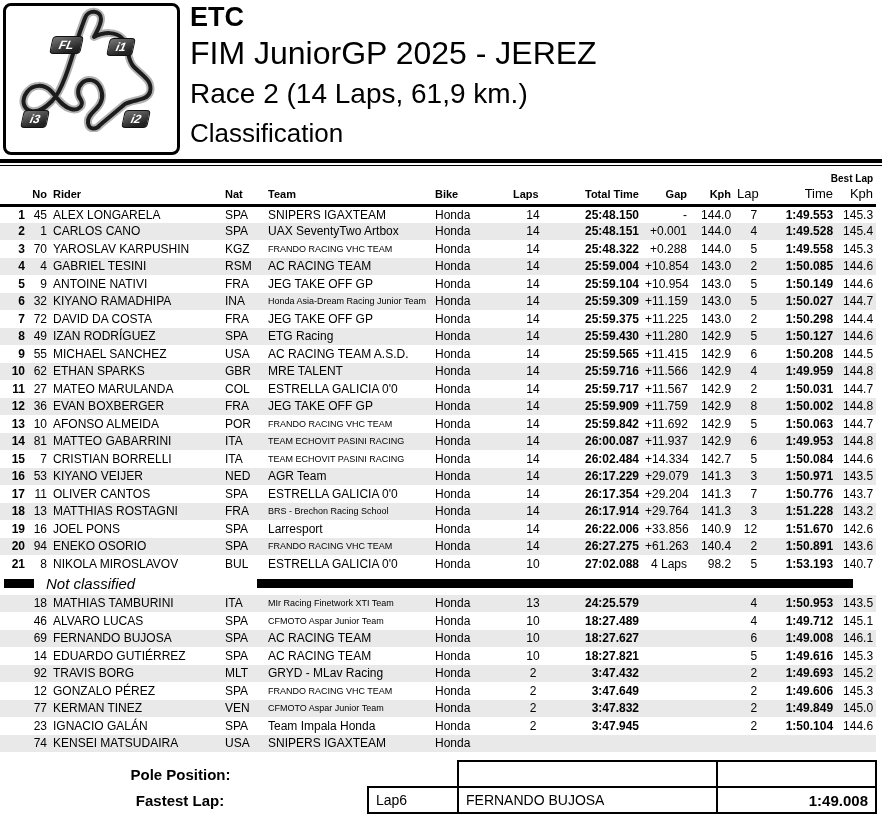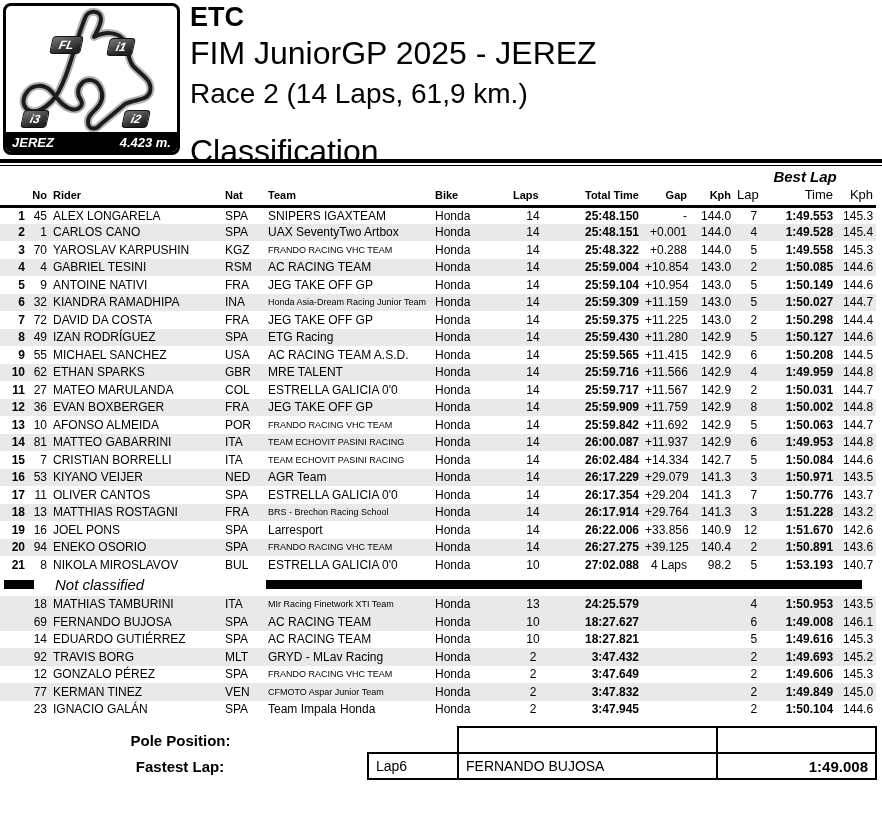--- a/index.html
+++ b/index.html
@@ -21,44 +21,44 @@
   }
   .badge{
     position:absolute;background:linear-gradient(160deg,#777 0%,#222 80%);color:#fff;
     font-weight:bold;font-style:italic;font-size:12px;line-height:16px;padding:0 7px;
     border-radius:4px;transform:skewX(-12deg);border:1px solid #111;
   }
   .titles{margin-left:10px;line-height:1.0;}
   .t-series{font-size:27px;font-weight:bold;margin-top:1px;}
   .t-event{font-size:32px;margin-top:6px;}
   .t-race{font-size:28px;margin-top:11px;}
-  .t-section{font-size:32px;margin-top:27px;}
+  .t-section{font-size:26px;margin-top:12px;}
   .rule{height:2px;border-top:4px solid #000;border-bottom:1px solid #000;margin-top:1px;}
   
   table.rt{border-collapse:collapse;table-layout:fixed;width:876px;margin-top:2px;}
   table.rt th,table.rt td{padding:0 3px;overflow:hidden;white-space:nowrap;box-sizing:border-box;}
-  tr.gh th{height:16px;font-size:15px;font-weight:bold;text-align:center;vertical-align:bottom;font-style:italic;}
+  tr.gh th{height:16px;font-size:10px;font-weight:bold;text-align:right;vertical-align:bottom;}
   tr.ch th{height:21px;font-size:11px;font-weight:bold;vertical-align:middle;border-bottom:3px solid #000;text-align:left;}
   tr.ch th.sub{font-size:13px;font-weight:normal;}
   tr.ch th.r{text-align:right;} tr.ch th.c{text-align:left;}
   tr.rrow td{height:17.5px;font-size:12px;vertical-align:middle;}
   tr.rrow.alt td{background:#e9e9e9;}
   td.c-pos{font-weight:bold;font-size:13px;text-align:right;}
   td.c-no{text-align:right;}
   td.c-rider,td.c-nat,td.c-team,td.c-bike{text-align:left;}
   td.c-team.small{font-size:9px;margin-top:24px;}
   td.c-laps{text-align:center;}
   td.c-total{text-align:right;font-weight:bold;}
   td.c-gap,td.c-kph,td.c-blap,td.c-bkph{text-align:right;}
   td.c-btime{text-align:right;font-weight:bold;}
   
   .band-cell{padding:0 !important;}
   .band{display:flex;align-items:center;height:22px;}
   .band .bar1{margin-left:4px;width:30px;height:9px;background:#000;flex:0 0 auto;}
-  .band .lbl{margin-left:21px;width:211px;font-style:italic;font-size:15px;flex:0 0 auto;}
+  .band .lbl{margin-left:12px;width:211px;font-style:italic;font-size:15px;flex:0 0 auto;}
   .band .bar2{width:596px;height:9px;background:#000;flex:0 0 auto;}
   
   table.ft{border-collapse:collapse;table-layout:fixed;width:876px;margin-top:8px;}
   table.ft td{height:26px;box-sizing:border-box;overflow:hidden;white-space:nowrap;vertical-align:middle;}
   td.flabel{text-align:center;font-weight:bold;font-size:15px;padding-right:8px;}
   td.box{border:2px solid #000;font-size:14px;padding:0 7px;}
   td.box.r{text-align:right;font-weight:bold;font-size:15px;}
   td.blank{border:none;}
 </style>
 </head>
@@ -69,24 +69,20 @@
   <div class="hdr">
     <div class="map">
       <svg width="171" height="126" viewBox="0 0 171 126">
         <path d="M 79,12 C 82,3 95,4 95,13 C 95,19 91,25 88,31 C 98,26 110,25 117,33 C 124,42 120,53 128,61 C 137,70 147,75 144,86 C 141,95 129,93 119,98 L 94,119 C 90,124 83,124 82,117 C 81,111 86,107 90,103 C 96,97 98,89 94,81 C 90,73 81,72 76,77 C 71,82 71,89 75,94 C 78,100 72,105 65,103 C 55,100 51,91 45,85 C 38,78 27,78 21,86 C 15,94 17,103 25,105 C 33,107 40,101 46,95 C 56,85 64,58 70,38 C 73,28 76,20 79,12 Z" fill="none" stroke="#b3b3b3" stroke-width="8" stroke-linejoin="round"></path>
         <path d="M 79,12 C 82,3 95,4 95,13 C 95,19 91,25 88,31 C 98,26 110,25 117,33 C 124,42 120,53 128,61 C 137,70 147,75 144,86 C 141,95 129,93 119,98 L 94,119 C 90,124 83,124 82,117 C 81,111 86,107 90,103 C 96,97 98,89 94,81 C 90,73 81,72 76,77 C 71,82 71,89 75,94 C 78,100 72,105 65,103 C 55,100 51,91 45,85 C 38,78 27,78 21,86 C 15,94 17,103 25,105 C 33,107 40,101 46,95 C 56,85 64,58 70,38 C 73,28 76,20 79,12 Z" fill="none" stroke="#1c1c1c" stroke-width="4" stroke-linejoin="round"></path>
       </svg>
       <span class="badge" style="left:45px;top:30px;">FL</span>
       <span class="badge" style="left:102px;top:32px;">i1</span>
       <span class="badge" style="left:117px;top:104px;">i2</span>
       <span class="badge" style="left:16px;top:104px;">i3</span>
-      <div class="map-bar">
-        <span>JEREZ</span>
-        <span>4.423 m.</span>
-      </div>
     </div>
     <div class="titles">
       <div class="t-series">ETC</div>
       <div class="t-event">FIM JuniorGP 2025 - JEREZ</div>
       <div class="t-race">Race 2 (14 Laps, 61,9 km.)</div>
       <div class="t-section">Classification</div>
     </div>
   </div>
   <div class="rule"></div>
 
@@ -199,21 +195,21 @@
           <td class="c-total">25:59.104</td>
           <td class="c-gap">+10.954</td>
           <td class="c-kph">143.0</td>
           <td class="c-blap">5</td>
           <td class="c-btime">1:50.149</td>
           <td class="c-bkph">144.6</td>
         </tr>
         <tr class="rrow alt">
           <td class="c-pos">6</td>
           <td class="c-no">32</td>
-          <td class="c-rider">KIANDRA RAMADHIPA</td>
+          <td class="c-rider">KIYANO RAMADHIPA</td>
           <td class="c-nat">INA</td>
           <td class="c-team small">Honda Asia-Dream Racing Junior Team</td>
           <td class="c-bike">Honda</td>
           <td class="c-laps">14</td>
           <td class="c-total">25:59.309</td>
           <td class="c-gap">+11.159</td>
           <td class="c-kph">143.0</td>
           <td class="c-blap">5</td>
           <td class="c-btime">1:50.027</td>
           <td class="c-bkph">144.7</td>
@@ -415,21 +411,21 @@
         </tr>
         <tr class="rrow alt">
           <td class="c-pos">20</td>
           <td class="c-no">94</td>
           <td class="c-rider">ENEKO OSORIO</td>
           <td class="c-nat">SPA</td>
           <td class="c-team small">FRANDO RACING VHC TEAM</td>
           <td class="c-bike">Honda</td>
           <td class="c-laps">14</td>
           <td class="c-total">26:27.275</td>
-          <td class="c-gap">+39.125</td>
+          <td class="c-gap">+61.263</td>
           <td class="c-kph">140.4</td>
           <td class="c-blap">2</td>
           <td class="c-btime">1:50.891</td>
           <td class="c-bkph">143.6</td>
         </tr>
         <tr class="rrow">
           <td class="c-pos">21</td>
           <td class="c-no">8</td>
           <td class="c-rider">NIKOLA MIROSLAVOV</td>
           <td class="c-nat">BUL</td>
@@ -464,20 +460,35 @@
           <td class="c-team small">MIr Racing Finetwork XTI Team</td>
           <td class="c-bike">Honda</td>
           <td class="c-laps">13</td>
           <td class="c-total">24:25.579</td>
           <td class="c-gap"></td>
           <td class="c-kph"></td>
           <td class="c-blap">4</td>
           <td class="c-btime">1:50.953</td>
           <td class="c-bkph">143.5</td>
         </tr>
+        <tr class="rrow">
+          <td class="c-pos"></td>
+          <td class="c-no">46</td>
+          <td class="c-rider">ALVARO LUCAS</td>
+          <td class="c-nat">SPA</td>
+          <td class="c-team small">CFMOTO Aspar Junior Team</td>
+          <td class="c-bike">Honda</td>
+          <td class="c-laps">10</td>
+          <td class="c-total">18:27.489</td>
+          <td class="c-gap"></td>
+          <td class="c-kph"></td>
+          <td class="c-blap">4</td>
+          <td class="c-btime">1:49.712</td>
+          <td class="c-bkph">145.1</td>
+        </tr>
         <tr class="rrow alt">
           <td class="c-pos"></td>
           <td class="c-no">69</td>
           <td class="c-rider">FERNANDO BUJOSA</td>
           <td class="c-nat">SPA</td>
           <td class="c-team">AC RACING TEAM</td>
           <td class="c-bike">Honda</td>
           <td class="c-laps">10</td>
           <td class="c-total">18:27.627</td>
           <td class="c-gap"></td>
@@ -553,20 +564,35 @@
           <td class="c-nat">SPA</td>
           <td class="c-team">Team Impala Honda</td>
           <td class="c-bike">Honda</td>
           <td class="c-laps">2</td>
           <td class="c-total">3:47.945</td>
           <td class="c-gap"></td>
           <td class="c-kph"></td>
           <td class="c-blap">2</td>
           <td class="c-btime">1:50.104</td>
           <td class="c-bkph">144.6</td>
+        </tr>
+        <tr class="rrow alt">
+          <td class="c-pos"></td>
+          <td class="c-no">74</td>
+          <td class="c-rider">KENSEI MATSUDAIRA</td>
+          <td class="c-nat">USA</td>
+          <td class="c-team">SNIPERS IGAXTEAM</td>
+          <td class="c-bike">Honda</td>
+          <td class="c-laps"></td>
+          <td class="c-total"></td>
+          <td class="c-gap"></td>
+          <td class="c-kph"></td>
+          <td class="c-blap"></td>
+          <td class="c-btime"></td>
+          <td class="c-bkph"></td>
         </tr>
       </tbody>
   </table>
 
   <table class="ft">
     <colgroup>
       <col style="width:368px">
         <col style="width:90px">
         <col style="width:259px">
         <col style="width:159px">

